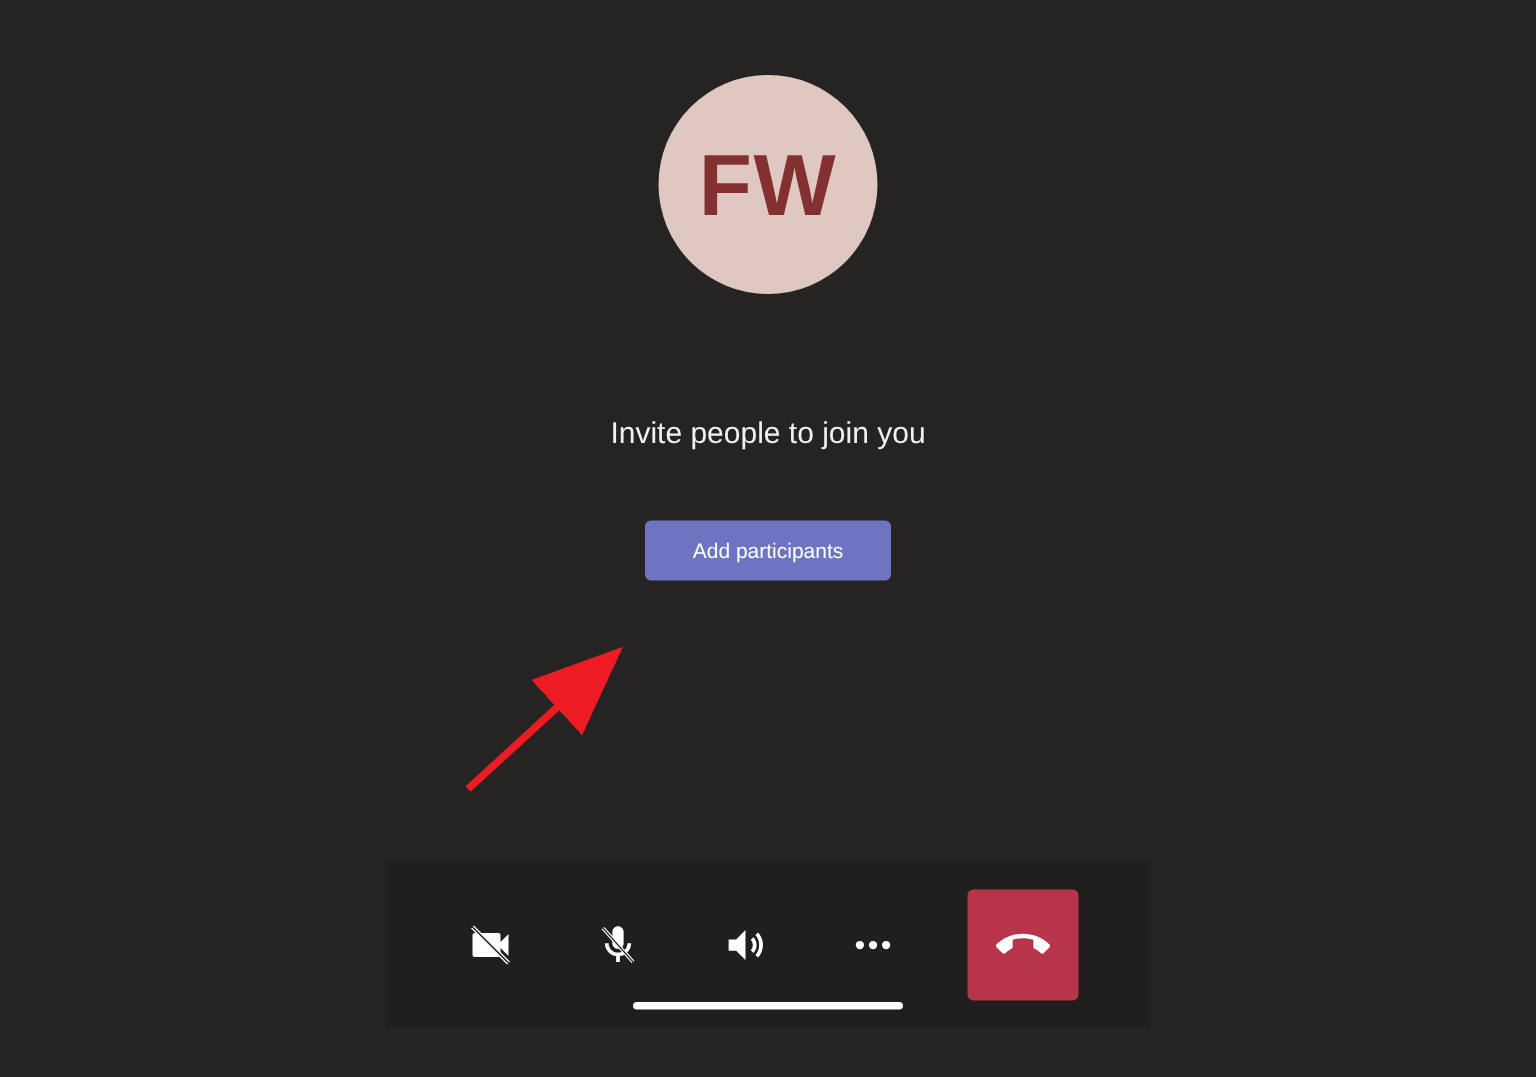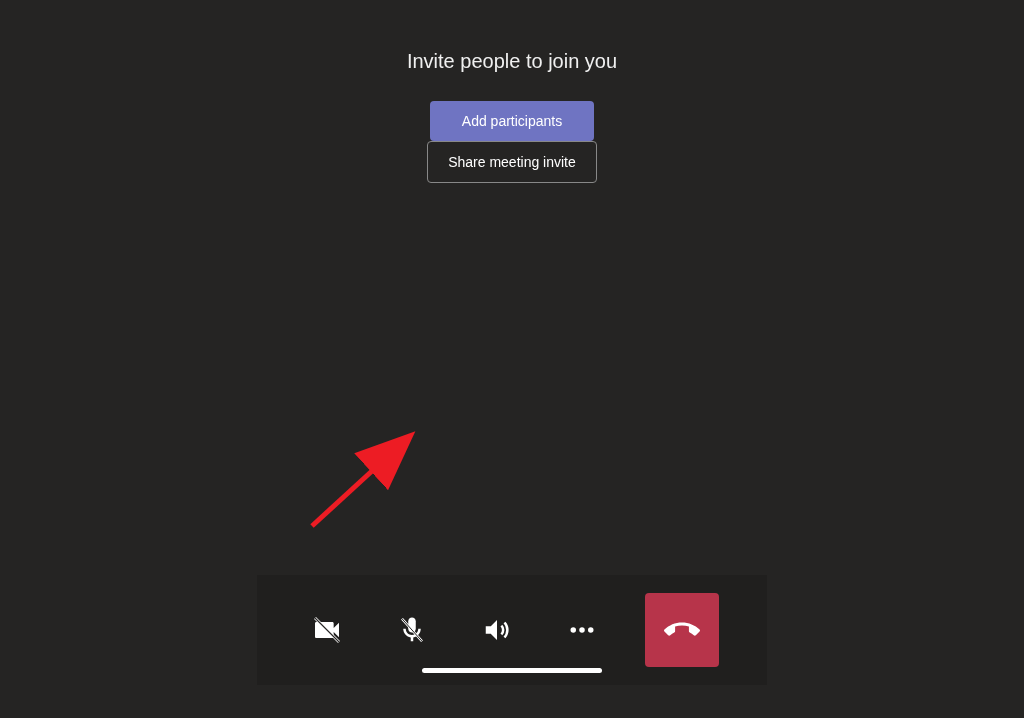--- a/index.html
+++ b/index.html
@@ -39,21 +39,21 @@
       font-size: 58px;
       font-weight: 600;
       color: #823030;
       letter-spacing: 1px;
     }
 
     .invite-text {
       color: #f0f0f0;
       font-size: 20px;
       font-weight: 400;
-      margin-bottom: 28px;
+      margin-bottom: 46px;
     }
 
     .btn {
       min-width: 164px;
       padding: 12px 20px;
       border-radius: 4px;
       font-size: 14px;
       font-weight: 500;
       cursor: pointer;
       border: none;
@@ -120,26 +120,28 @@
       position: absolute;
       left: 308px;
       top: 426px;
       pointer-events: none;
     }
   </style>
 </head>
 <body>
 
 <div class="content">
+  <div class="avatar">
+    <span class="avatar-initials">FW</span>
+  </div>
 
   <div class="invite-text">Invite people to join you</div>
 
   <button class="btn btn-primary">Add participants</button>
 
-  <button class="btn btn-secondary">Share meeting invite</button>
 </div>
 
 <svg class="annotation-arrow" width="120" height="110" viewBox="0 0 120 110">
   <defs>
     <marker id="arrowhead" markerWidth="12" markerHeight="10" refX="10" refY="5" orient="auto">
       <polygon points="0 0, 12 5, 0 10" fill="#ed1c24"></polygon>
     </marker>
   </defs>
   <line x1="4" y1="100" x2="100" y2="12" stroke="#ed1c24" stroke-width="5" marker-end="url(#arrowhead)"></line>
 </svg>

